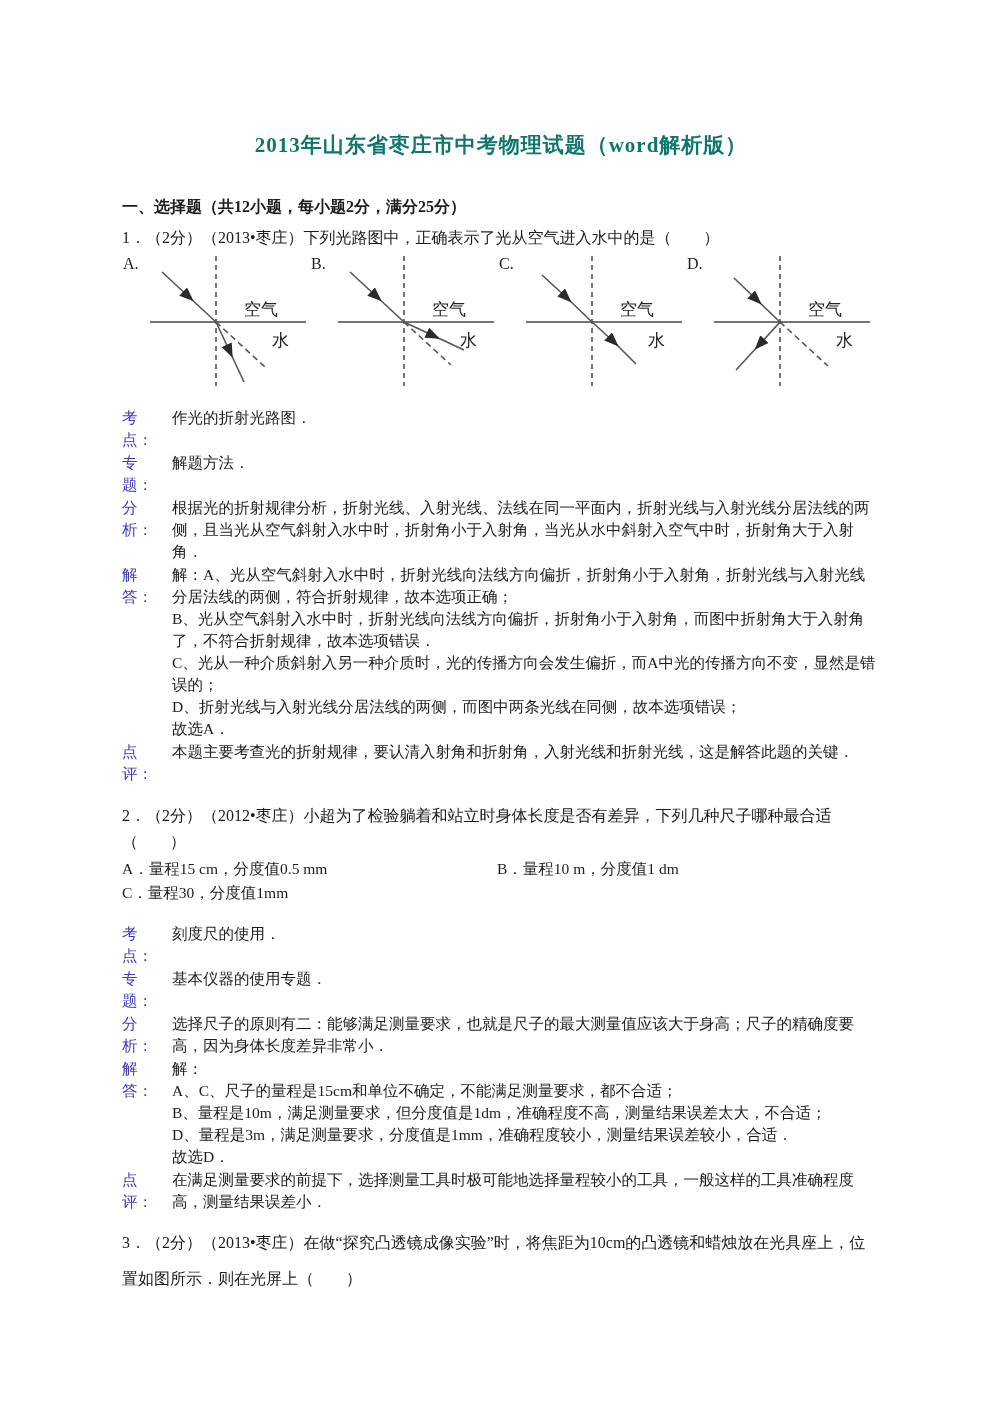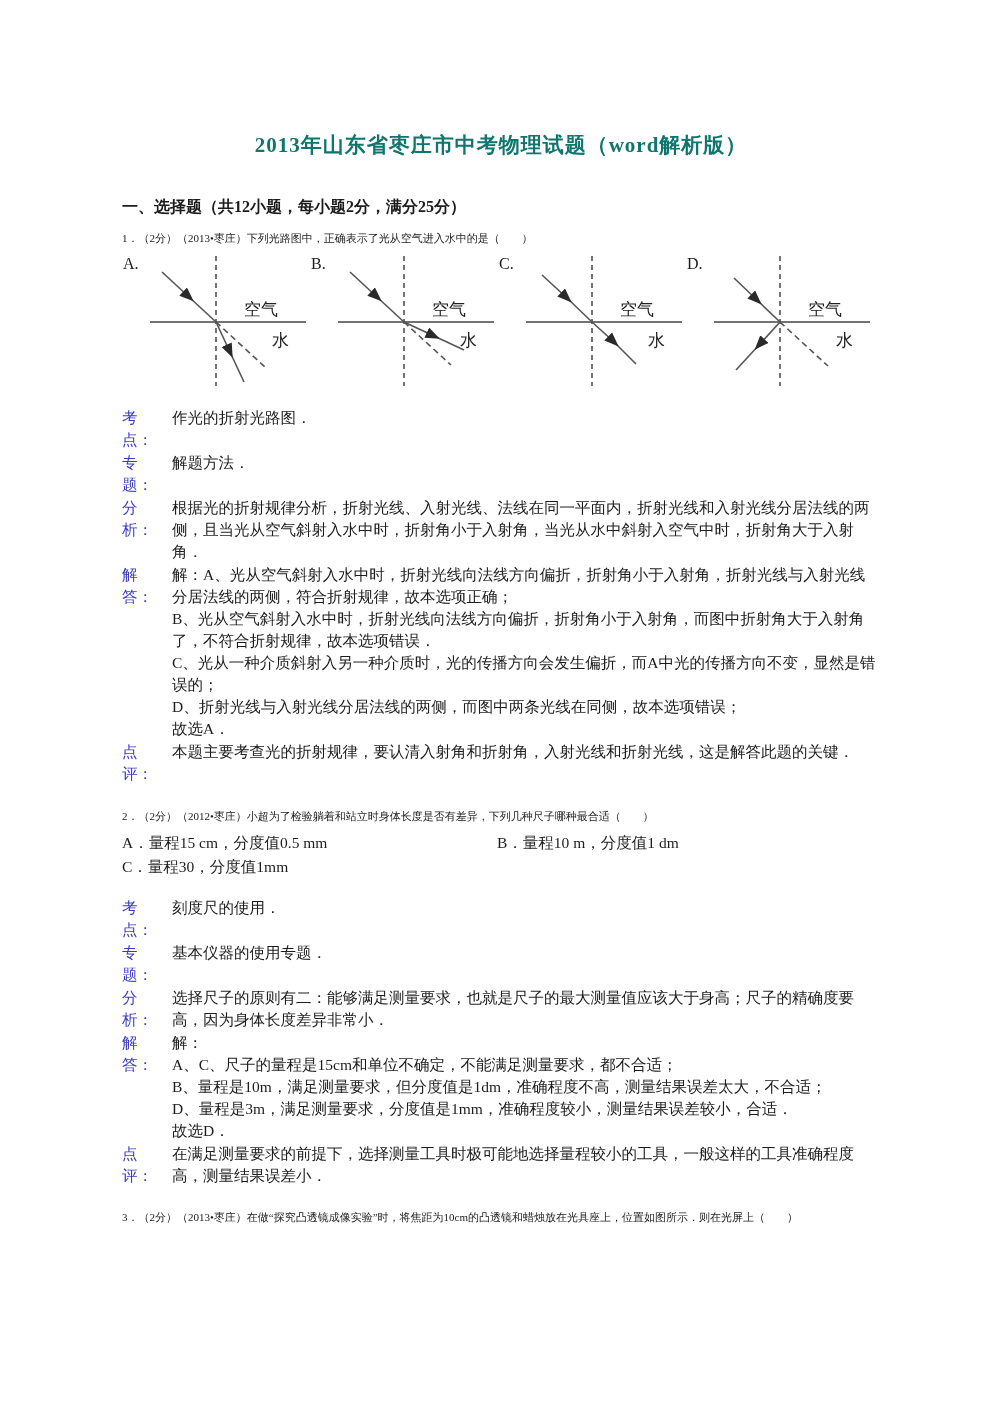--- a/index.html
+++ b/index.html
@@ -16,21 +16,21 @@
     text-align:center;
     font-size:21px;
     font-weight:bold;
     letter-spacing:1px;
   }
   .section-heading {
     margin-top:38px;
     font-size:16px;
     font-weight:bold;
   }
-  .stem { margin-top:7px; font-size:11px; line-height:26px; }
+  .stem { margin-top:7px; font-size:16px; line-height:26px; }
 
   
   .diagrams { display:flex; margin-top:3px; height:141px; }
   .diagram { position:relative; width:188px; height:141px; }
   .dletter { position:absolute; left:1px; top:1px; font-size:16px; }
   .diagram svg { position:absolute; left:22px; top:0; }
   .normal { stroke:#3a3a3a; stroke-width:1.4; stroke-dasharray:5,4; fill:none; }
   .surface { stroke:#444; stroke-width:1.6; fill:none; }
   .ray { stroke:#555; stroke-width:1.6; fill:none; }
   .dashedray { stroke-dasharray:6,4; }
@@ -161,21 +161,21 @@
         <div class="acontent">
           <p>解题方法．</p>
         </div>
       </div>
       <div class="arow">
         <div class="alabel" style="color: rgb(59, 59, 192);">
           <span>分</span>
           <span>析：</span>
         </div>
         <div class="acontent">
-          <p>根据光的折射规律分析，折射光线、入射光线、法线在同一平面内，折射光线和入射光线分居法线的两侧，且当光从空气斜射入水中时，折射角小于入射角，当光从水中斜射入空气中时，折射角大于入射角．</p>
+          <p>根据光的折射规律分析，折射光线、入射光线、法线在同一平面内，折射光线与入射光线分居法线的两侧，且当光从空气斜射入水中时，折射角小于入射角，当光从水中斜射入空气中时，折射角大于入射角．</p>
         </div>
       </div>
       <div class="arow">
         <div class="alabel" style="color: rgb(59, 59, 192);">
           <span>解</span>
           <span>答：</span>
         </div>
         <div class="acontent">
           <p>解：A、光从空气斜射入水中时，折射光线向法线方向偏折，折射角小于入射角，折射光线与入射光线分居法线的两侧，符合折射规律，故本选项正确；</p>
           <p>B、光从空气斜射入水中时，折射光线向法线方向偏折，折射角小于入射角，而图中折射角大于入射角了，不符合折射规律，故本选项错误．</p>

